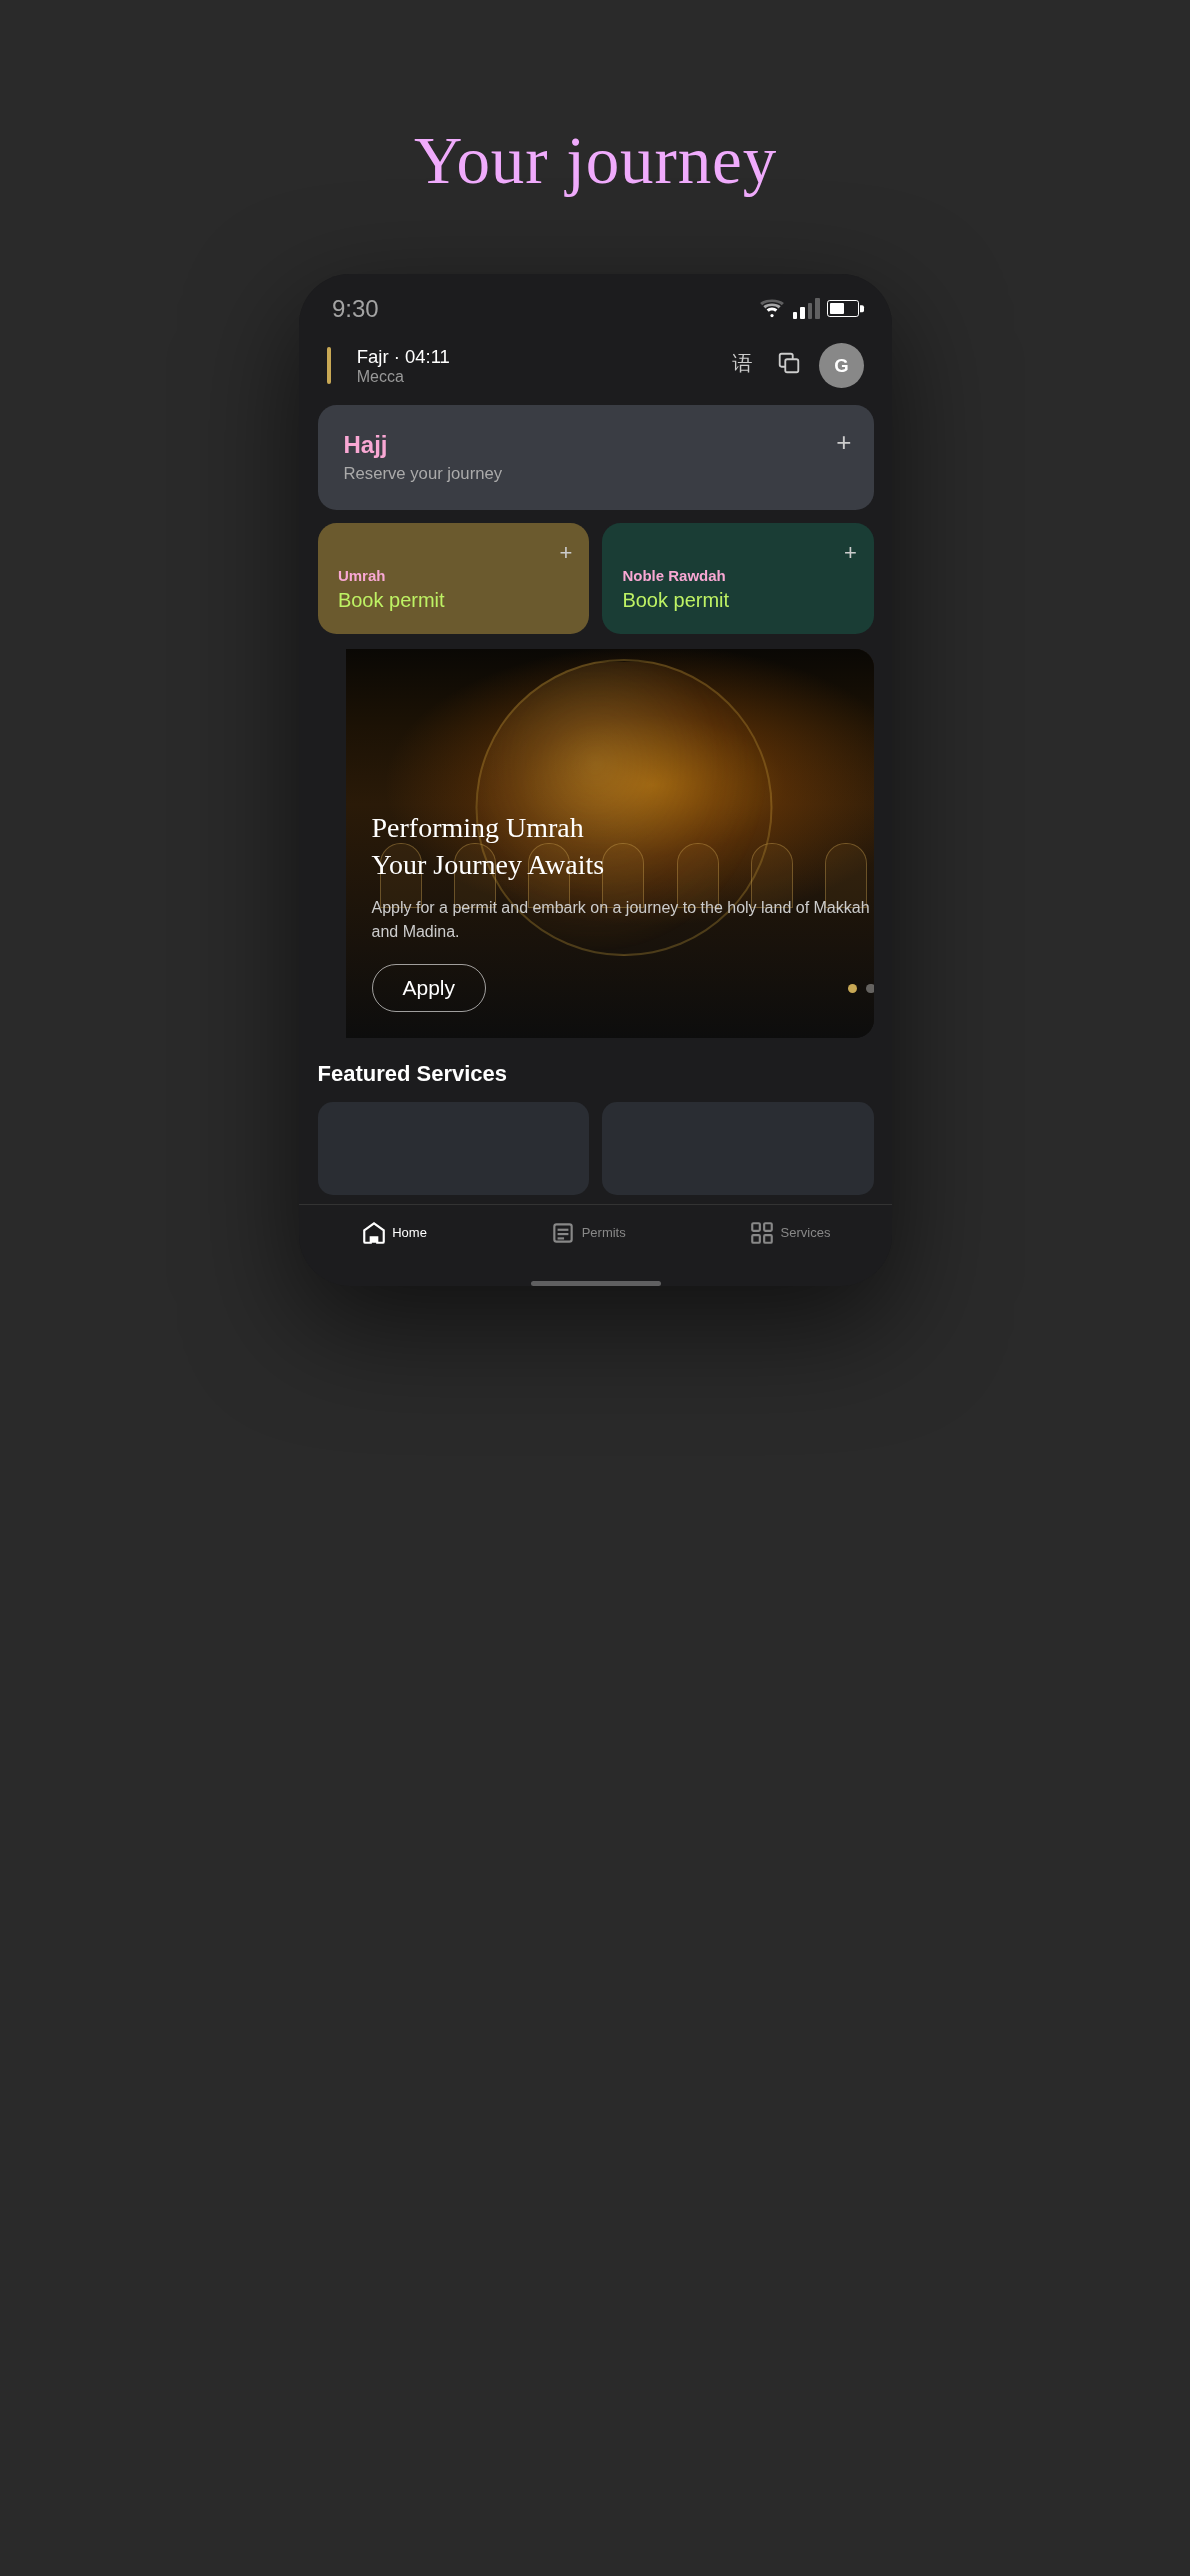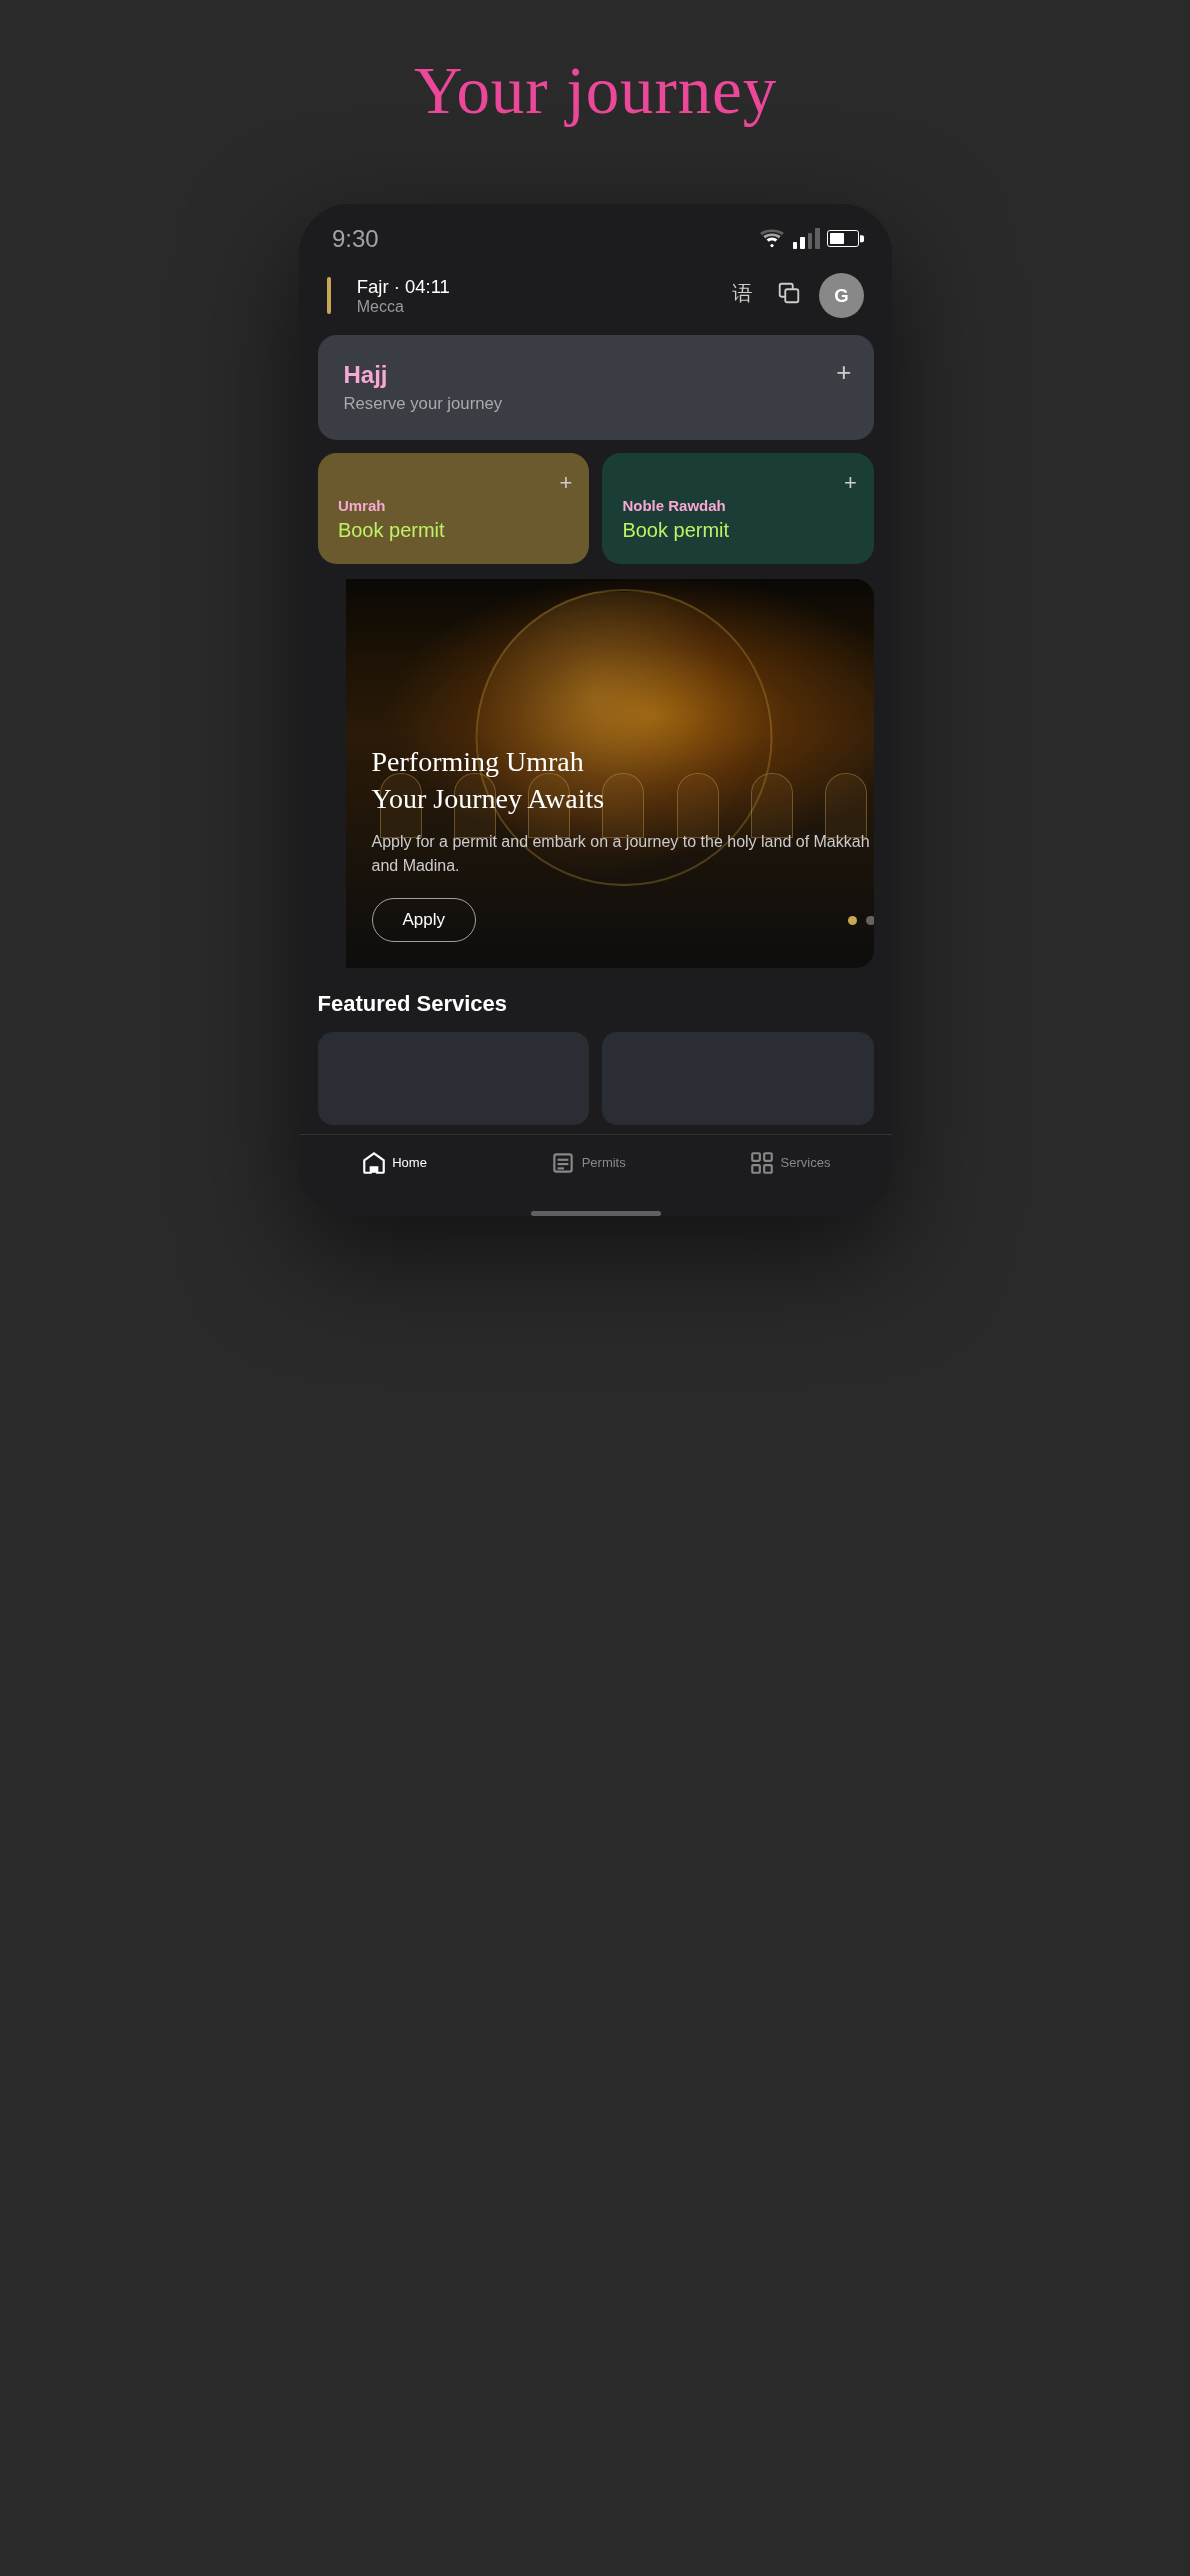--- a/index.html
+++ b/index.html
@@ -18,23 +18,23 @@
     .page-wrapper {
       width: 100%;
       height: 100%;
       position: relative;
       display: flex;
       flex-direction: column;
       align-items: center;
     }
 
     .hero-text {
-      margin-top: 50px;
+      margin-top: 120px;
       text-align: center;
-      color: #ec4899;
+      color: #f0abfc;
       font-size: 67px;
       font-weight: 300;
       line-height: 1.2;
       font-family: Georgia, 'Times New Roman', serif;
       letter-spacing: 0.9px;
     }
 
     .phone-container {
       width: 593px;
       margin-top: 74px;
@@ -329,21 +329,21 @@
       justify-content: space-between;
       align-items: center;
     }
 
     .apply-btn {
       background: transparent;
       border: 1.9px solid rgba(255,255,255,0.6);
       color: #ffffff;
       padding: 11px 30px;
       border-radius: 28px;
-      font-size: 17px;
+      font-size: 21px;
       cursor: pointer;
     }
 
     .carousel-dots {
       display: flex;
       gap: 9.3px;
       align-items: center;
     }
 
     .dot {

